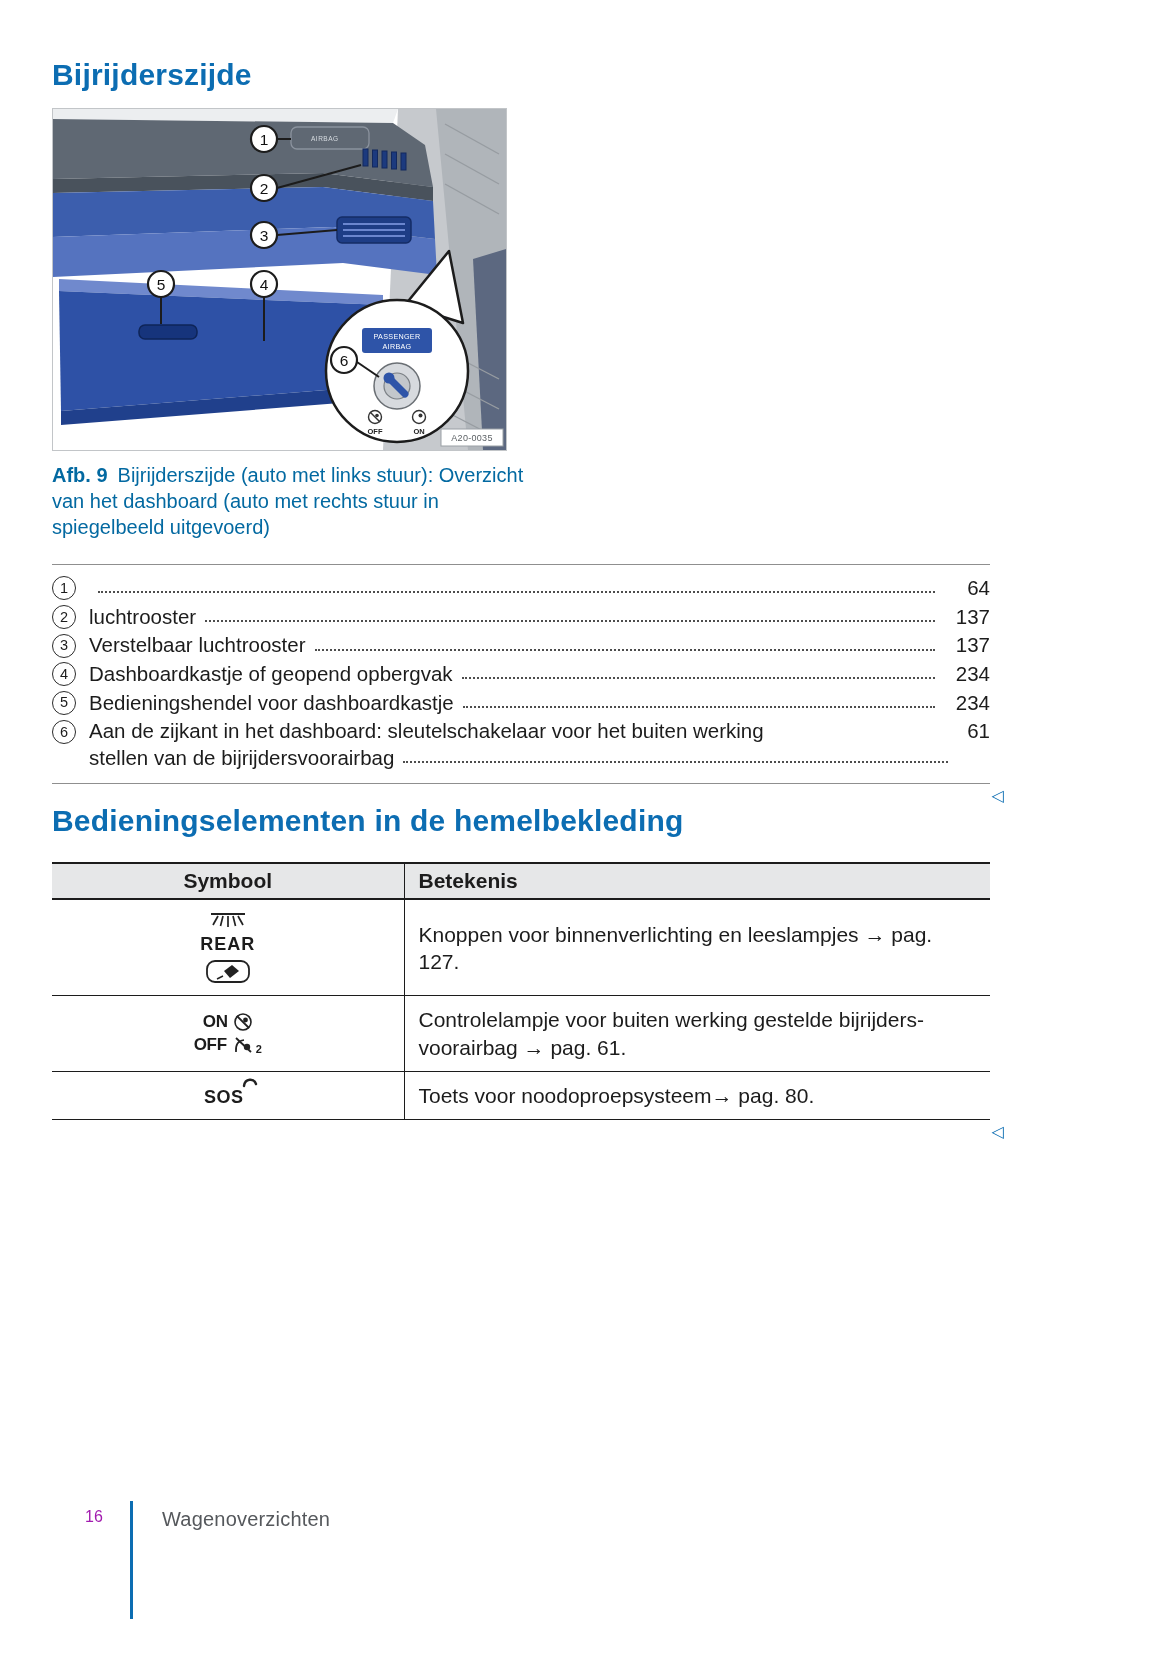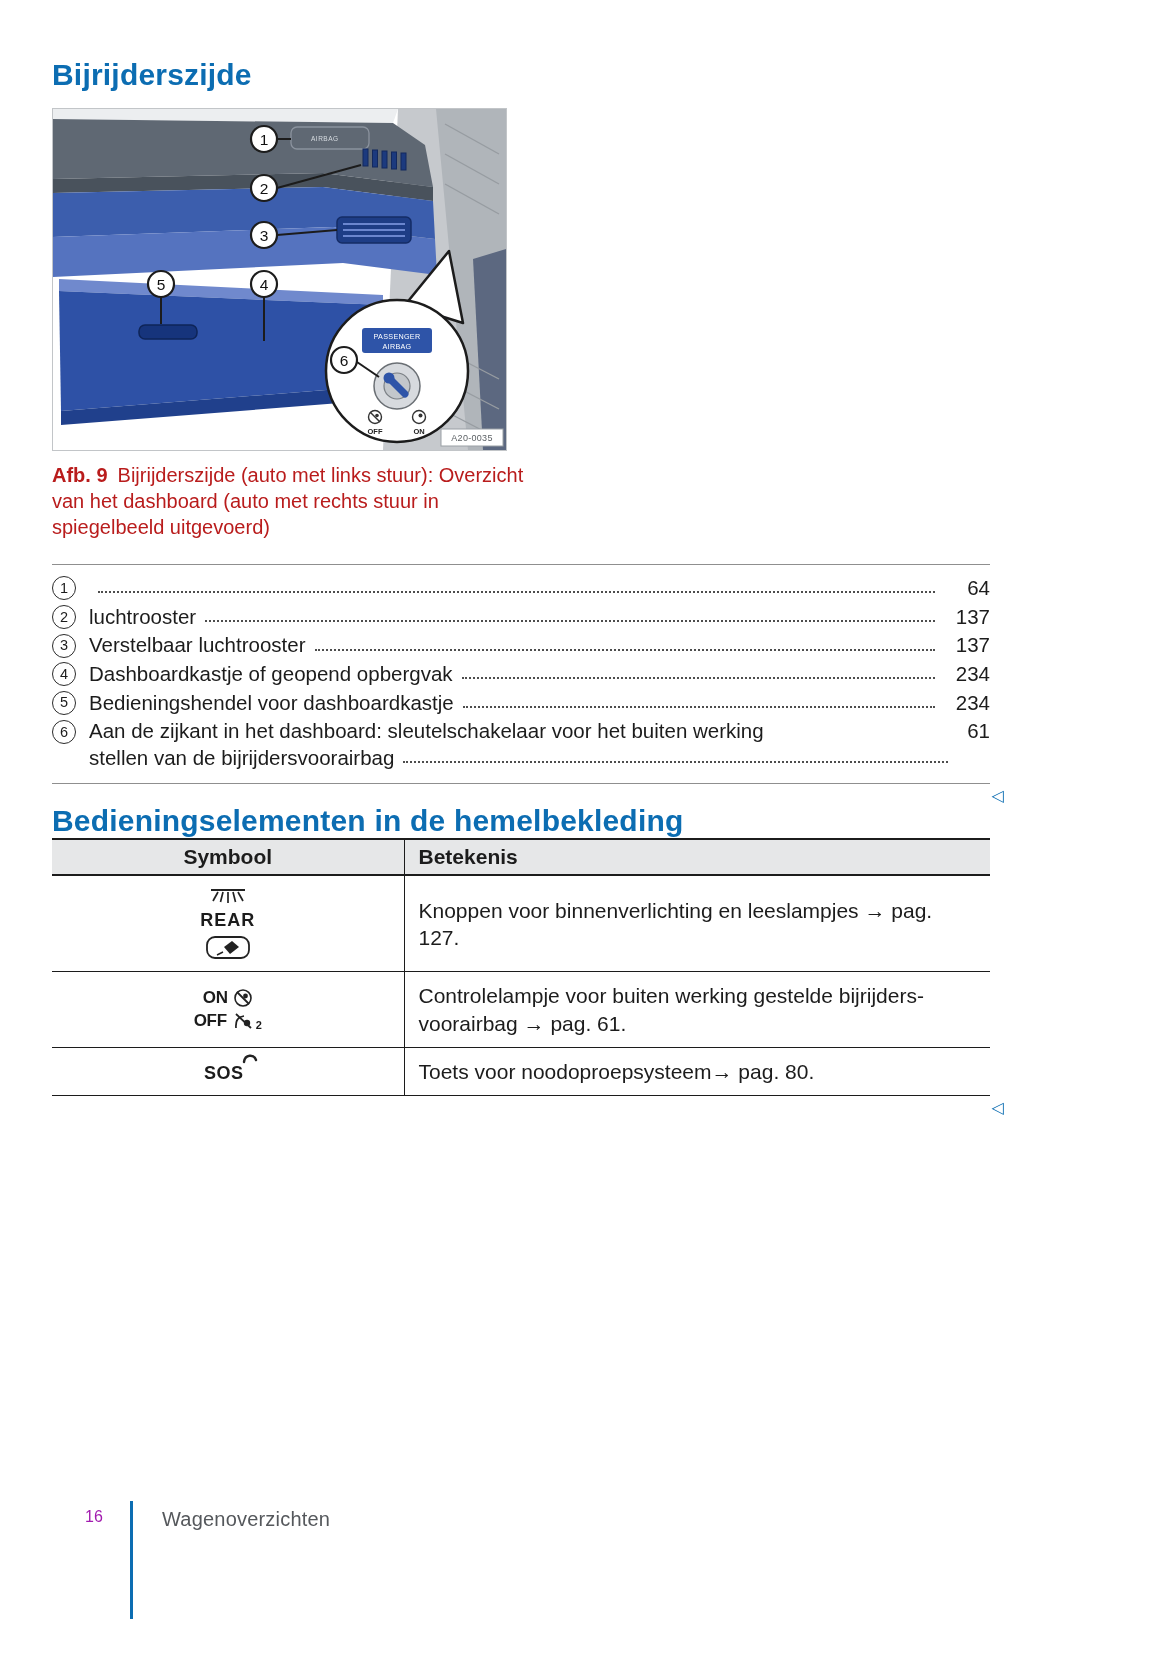--- a/index.html
+++ b/index.html
@@ -3,37 +3,37 @@
 <meta charset="utf-8">
 <style>
   *{margin:0;padding:0;box-sizing:border-box}
   html,body{background:#ffffff}
   body{font-family:"Liberation Sans","DejaVu Sans",sans-serif;color:#1c1c1c}
   .page{position:relative;width:1165px;height:1653px;background:#fff;overflow:hidden}
   .content{position:absolute;left:52px;top:58px;width:938px}
   .section-title{color:#0c6db2;font-size:30px;font-weight:700;letter-spacing:.2px}
   .figure{margin-top:16px;width:455px;border:1px solid #c2c5c8;background:#fff}
   .figure svg{display:block}
-  .fig-caption{margin-top:11px;width:478px;color:#b91c1c;font-size:20px;line-height:1.3}
+  .fig-caption{margin-top:11px;width:478px;color:#0369a1;font-size:20px;line-height:1.3}
   .cap-label{font-weight:700;margin-right:10px}
   .legend{margin-top:24px;border-top:1px solid #8f8f8f;border-bottom:1px solid #8f8f8f;padding:9px 0 11px}
   .legend-row{display:flex;align-items:center;font-size:20.5px;line-height:1.3;padding:1px 0}
   .legend-row.multi{align-items:flex-start}
   .num-circle{flex:none;width:24px;height:24px;border:1.5px solid #2b2b2b;border-radius:50%;display:flex;align-items:center;justify-content:center;font-size:14.5px;margin-right:13px}
   .legend-row.multi .num-circle{margin-top:2px}
   .legend-text{white-space:nowrap}
   .dots{flex:1 1 auto;min-width:24px;border-bottom:2.6px dotted #4d4d4d;margin:0 9px;transform:translateY(4px)}
   .pagenum{flex:none;min-width:46px;text-align:right}
   .legend-multi{flex:1 1 auto}
   .legend-line{display:flex;align-items:center}
   .legend-line .spacer{flex:1}
   .dots-end{margin-right:42px}
   .nav-triangle{color:#0c6db2;font-size:16px;text-align:right;margin:4px -14px 0 0;line-height:1}
   .section-2{}
-  .sym-table{width:100%;border-collapse:collapse;font-size:21px}
+  .sym-table{width:100%;border-collapse:collapse;margin-top:24px;font-size:21px}
   .sym-table th{background:#e6e7e8;border-top:2px solid #1c1c1c;border-bottom:2px solid #1c1c1c;padding:5px 10px;font-size:21px;font-weight:700}
   th.th-symbol{width:352px;text-align:center;border-right:1px solid #1c1c1c}
   th.th-meaning{text-align:left;padding-left:14px}
   .sym-table td{border-bottom:1px solid #1c1c1c;padding:10px 12px;vertical-align:middle}
   td.td-symbol{text-align:center;border-right:1px solid #1c1c1c}
   td.td-meaning{padding-left:14px;line-height:1.3}
   .sym-stack{display:flex;flex-direction:column;align-items:center;gap:4px}
   .sym-caption{font-weight:700;font-size:18px;letter-spacing:1px}
   .onoff{display:flex;flex-direction:column;align-items:center;gap:3px}
   .onoff-line{display:flex;align-items:center;gap:5px}

